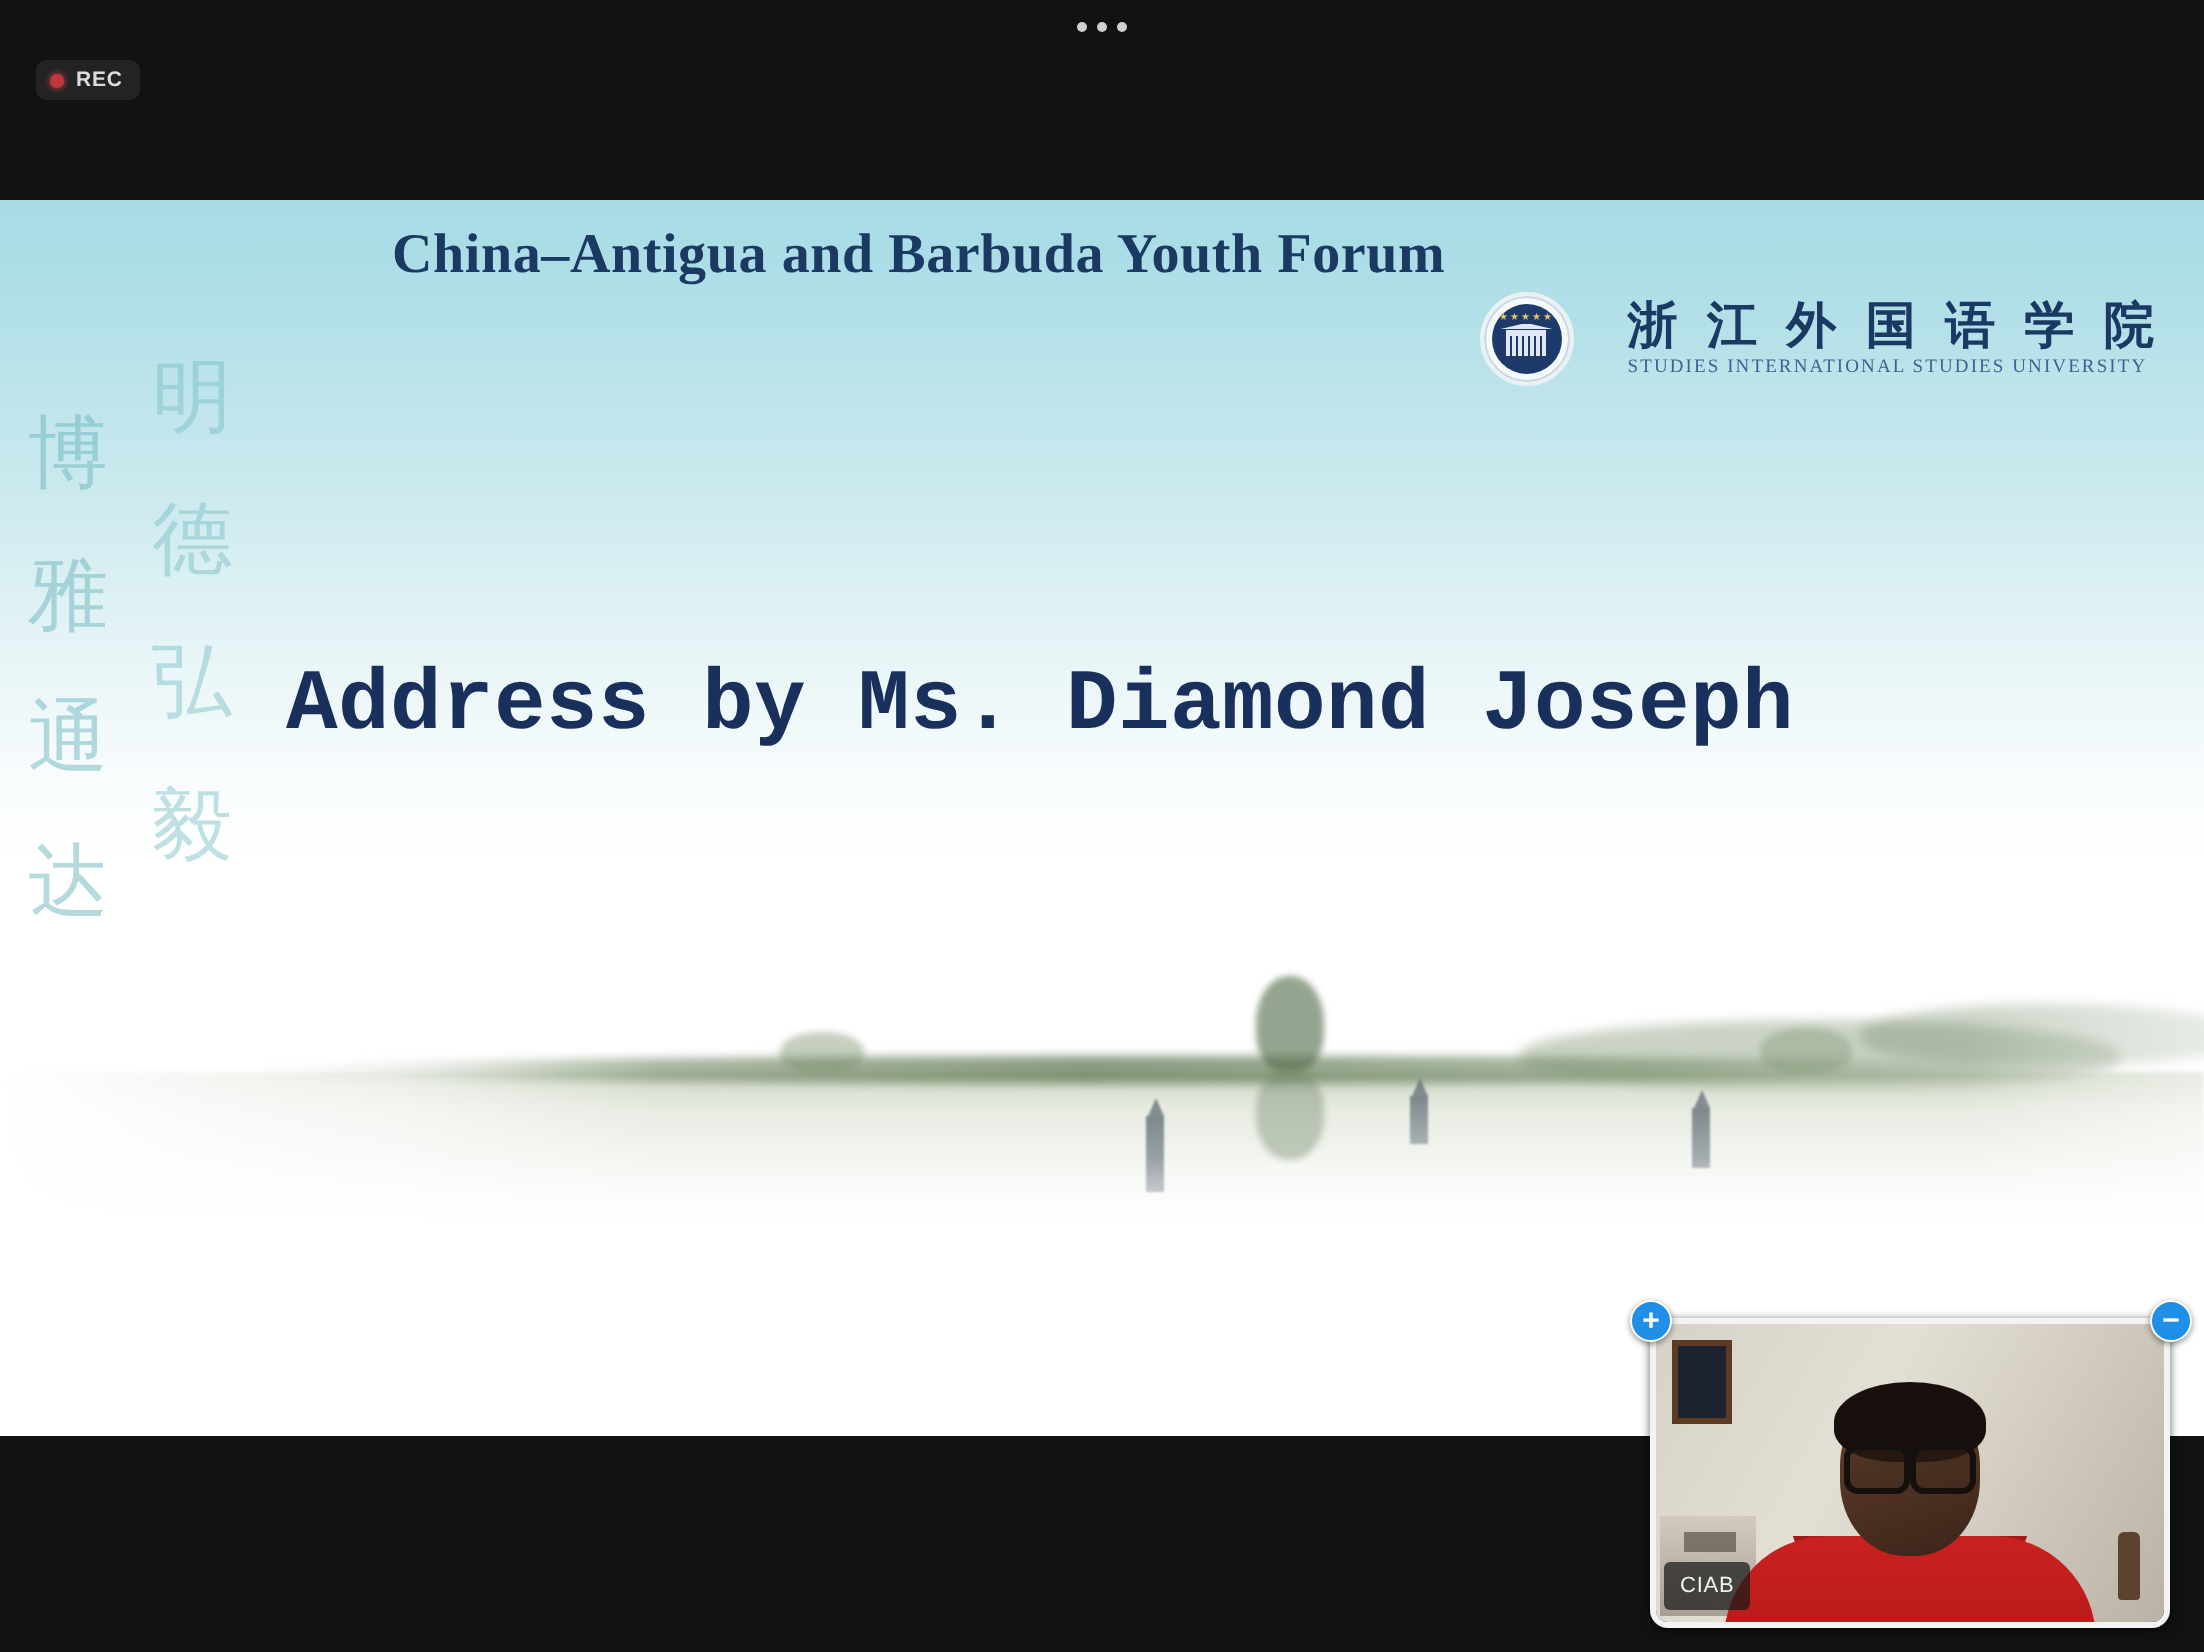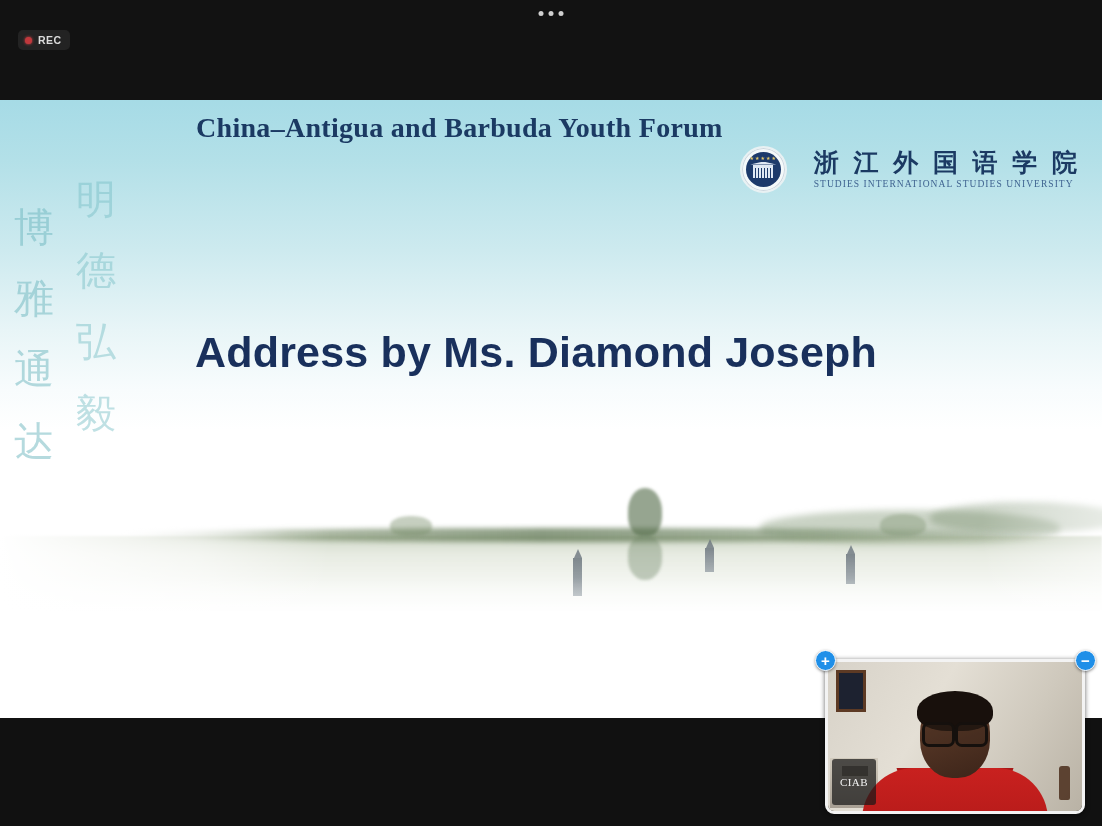--- a/index.html
+++ b/index.html
@@ -212,23 +212,23 @@
   .calli-col span {
     font-size:40px; line-height:1.78;
     color:rgba(108,182,190,.50);
     font-weight:500;
   }
   .calli-col.col-right { margin-top:-28px; }
   .calli-col.col-right span { color:rgba(118,190,196,.46); }
 
   
   .slide-main-title {
-    position:absolute; left:16px; top:228px; width:1040px;
+    position:absolute; left:0; top:228px; width:1040px;
     text-align:center;
-    font-family:Liberation Sans, sans-serif;
+    font-family:Liberation Mono, monospace;
     font-size:43px; font-weight:bold;
     color:#19305c; letter-spacing:.2px;
   }
 
   
   .video-tile {
     position:absolute; left:825px; top:659px;
     width:260px; height:155px;
     border:3px solid #f3f3f3;
     border-radius:9px;
@@ -296,21 +296,21 @@
   .vt-collar-l { left:42px; transform:skewX(18deg); }
   .vt-collar-r { right:42px; transform:skewX(-18deg); }
   .vt-neck {
     position:absolute; left:50%; top:66px; transform:translateX(-50%);
     width:36px; height:24px; background:#43291c;
   }
   .vt-name {
     position:absolute; left:4px; bottom:6px;
     background:rgba(25,25,25,.72);
     color:#f2f2f2; font-size:11px; letter-spacing:.4px;
-    padding:17px 8px; border-radius:3px;font-family:Liberation Serif, serif;
+    padding:6px 8px; border-radius:3px;
   }
 
   
   .round-btn {
     position:absolute;
     width:21px; height:21px; border-radius:50%;
     background:#1f8fe8;
     border:1.5px solid #ffffff;
     display:flex; align-items:center; justify-content:center;
     color:#ffffff; font-size:15px; font-weight:bold;

